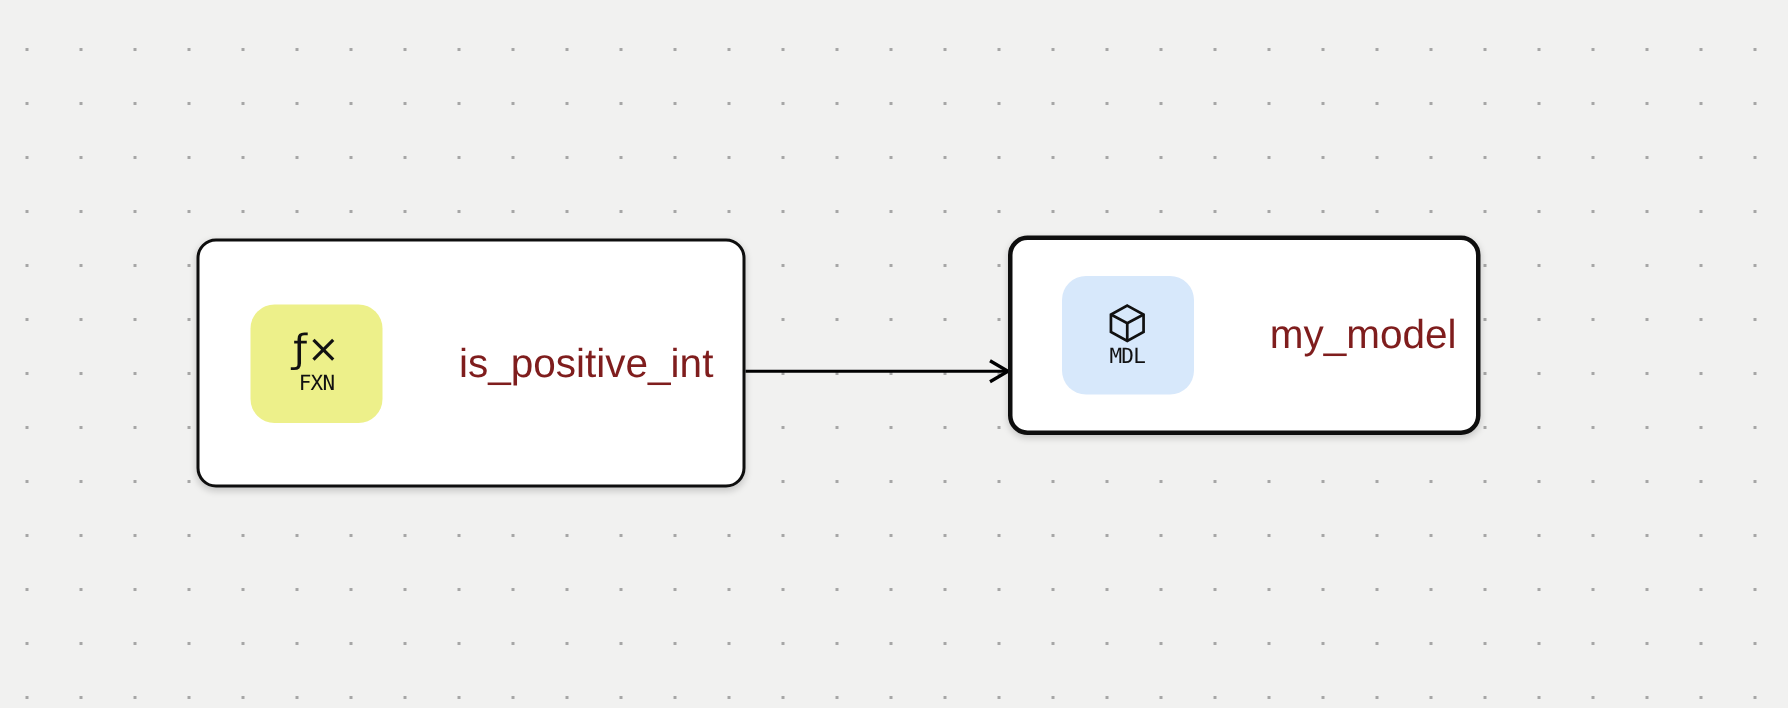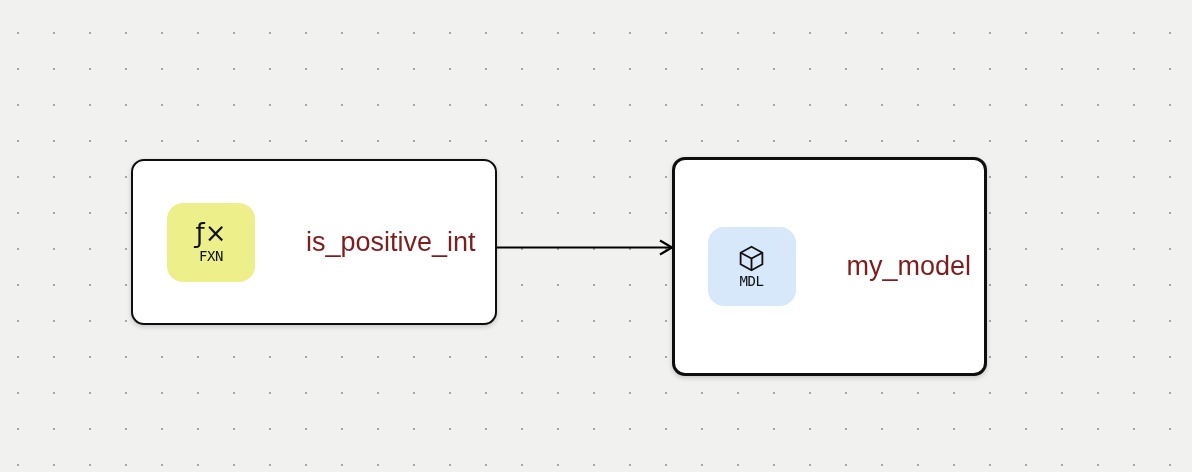--- a/index.html
+++ b/index.html
@@ -28,21 +28,21 @@
     align-items: center;
     gap: 24px;
     padding-left: 34px;
     background: #ffffff;
     border: 2px solid #0e0e0e;
     border-radius: 13px;
     box-shadow: 0 2px 5px rgba(0,0,0,0.18);
     cursor: pointer;
   }
   .node-left  { left: 131px; top: 159px; width: 366px; height: 166px; }
-  .node-right { left: 672px; top: 157px; width: 315px; height: 219px; }
+  .node-right { left: 672px; top: 157px; width: 315px; height: 133px; }
   .node.selected { border-width: 3.5px; padding-left: 32.5px; }
   .badge {
     width: 88px;
     height: 79px;
     border-radius: 16px;
     display: flex;
     flex-direction: column;
     align-items: center;
     justify-content: center;
     flex: 0 0 auto;

